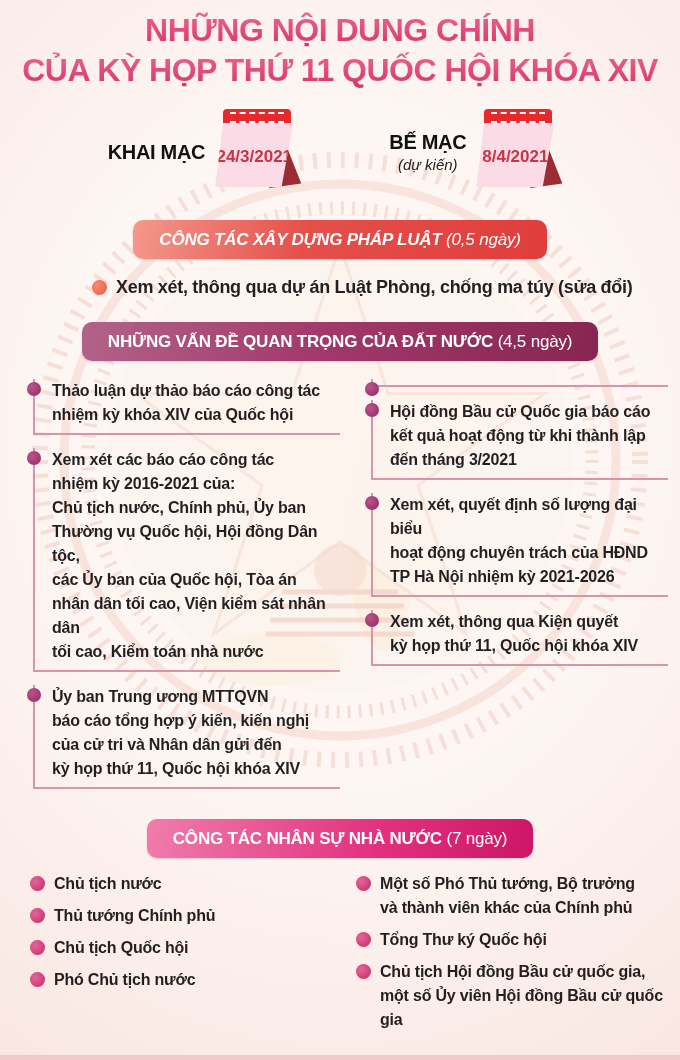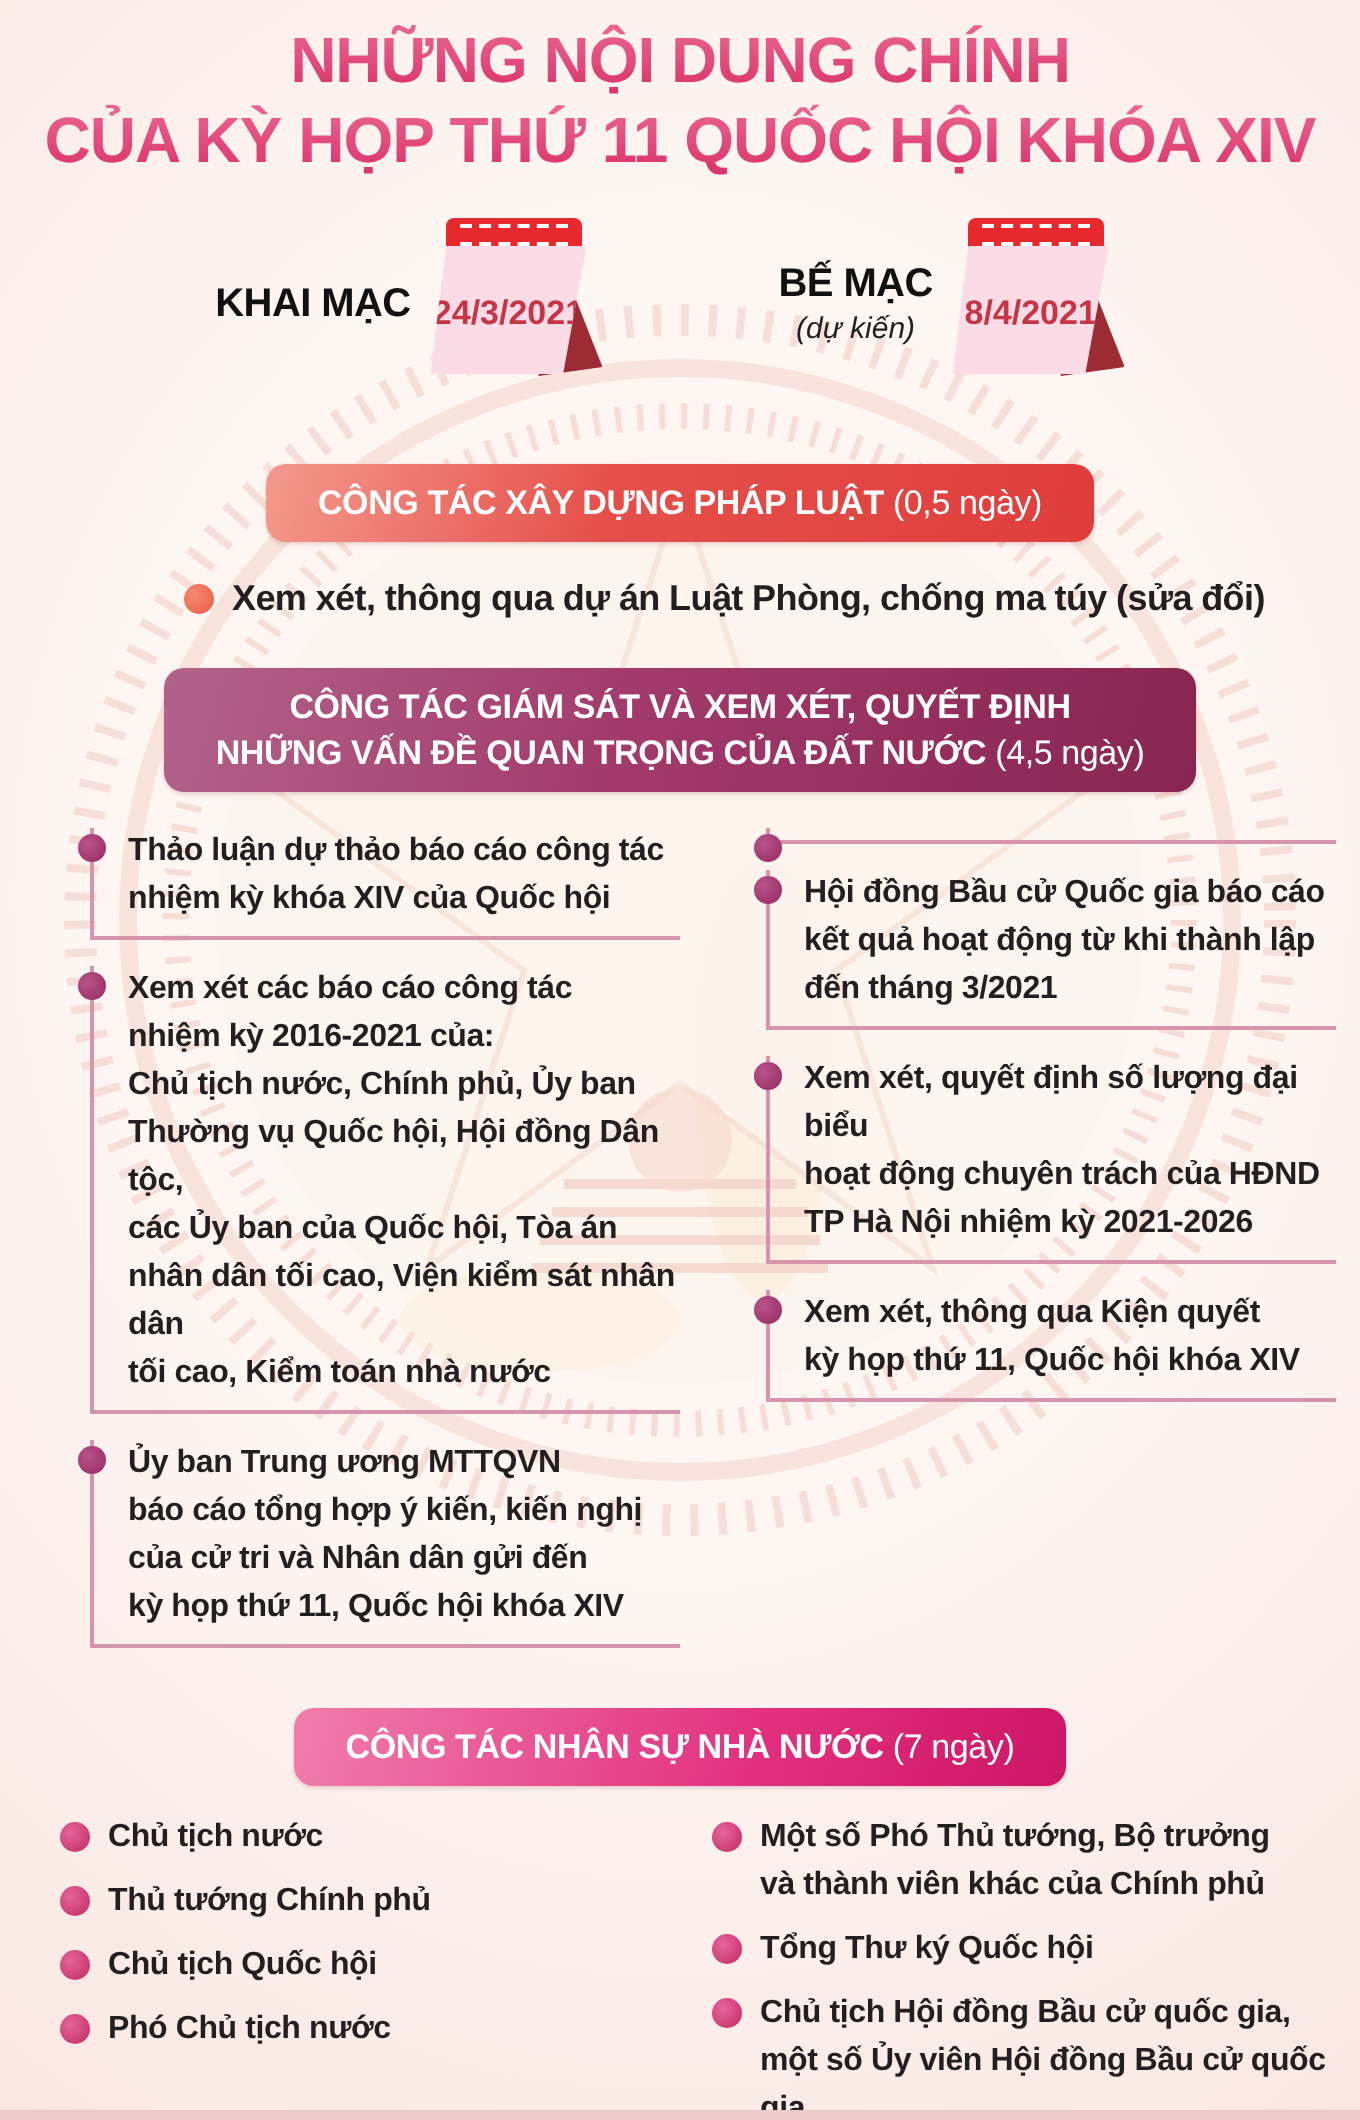--- a/index.html
+++ b/index.html
@@ -42,35 +42,35 @@
               background:#fbdce6; clip-path:polygon(10% 0, 100% 0, 85% 100%, 0 100%);
               display:flex; align-items:center; justify-content:center; }
   .cal-date { font-size:17px; font-weight:bold; color:#c53545; padding-top:4px; }
 
   
   .band { position:relative; width:fit-content; margin:0 auto; padding:8px 26px;
           border-radius:10px; text-align:center; color:#fff; font-weight:bold;
           font-size:17px; line-height:23px; letter-spacing:-0.2px;
           box-shadow:0 1px 2px rgba(120,20,40,.18); }
   .band .note { font-weight:normal; }
-  .band-law       { margin-top:40px; background:linear-gradient(105deg,#f4998d 0%, #e54f4a 42%, #df3d3c 100%); }
+  .band-law       { margin-top:28px; background:linear-gradient(105deg,#f4998d 0%, #e54f4a 42%, #df3d3c 100%);font-style:italic; }
   .band-oversight { margin-top:24px; background:linear-gradient(105deg,#b26389 0%, #a23a6c 45%, #872550 100%); }
   .band-personnel { margin-top:30px; background:linear-gradient(105deg,#f07dac 0%, #e2307f 60%, #cc1565 100%); }
 
   
   .law-row { position:relative; margin:18px 0 0 92px; padding-left:24px; font-size:18px;
              font-weight:bold; letter-spacing:-0.3px; }
   .law-row .dot { position:absolute; left:0; top:3px; width:15px; height:15px; border-radius:50%;
              background:radial-gradient(circle at 35% 35%, #f58a70, #e85a43); }
 
   
   .columns { position:relative; display:flex; gap:22px; margin:18px 12px 0 24px; }
   .col-left  { flex:0 0 316px; }
   .col-right { flex:1; }
-  .oitem { position:relative; margin-left:21px; margin-bottom:13px;
+  .oitem { position:relative; margin-left:9px; margin-bottom:13px;
            padding:0 0 6px 17px;
            border-left:2px solid #d795ad; border-bottom:2px solid #d795ad; }
   .oitem:last-child { margin-bottom:0; }
   .odot { position:absolute; left:-8px; top:3px; width:14px; height:14px; border-radius:50%;
           background:radial-gradient(circle at 35% 35%, #b9548a, #93285f); }
   .otext { white-space:pre-line; font-size:16px; font-weight:bold; line-height:24px;
            letter-spacing:-0.2px; }
 
   
   .subtitle { margin-top:16px; text-align:center; font-size:20px; font-weight:bold;
@@ -142,21 +142,20 @@
   <div class="band band-law">
     <span>CÔNG TÁC XÂY DỰNG PHÁP LUẬT</span>
     <span class="note"> </span><span class="note">(0,5 ngày)</span>
   </div>
   <div class="law-row">
     <span class="dot"></span>
     <span>Xem xét, thông qua dự án Luật Phòng, chống ma túy (sửa đổi)</span>
   </div>
 
   <div class="band band-oversight">
-    <div>CÔNG TÁC GIÁM SÁT VÀ XEM XÉT, QUYẾT ĐỊNH</div>
     <div>
       <span>NHỮNG VẤN ĐỀ QUAN TRỌNG CỦA ĐẤT NƯỚC</span>
       <span class="note">(4,5 ngày)</span>
     </div>
   </div>
 
   <div class="columns">
     <div class="col-left">
       <div class="oitem">
         <span class="odot"></span>

